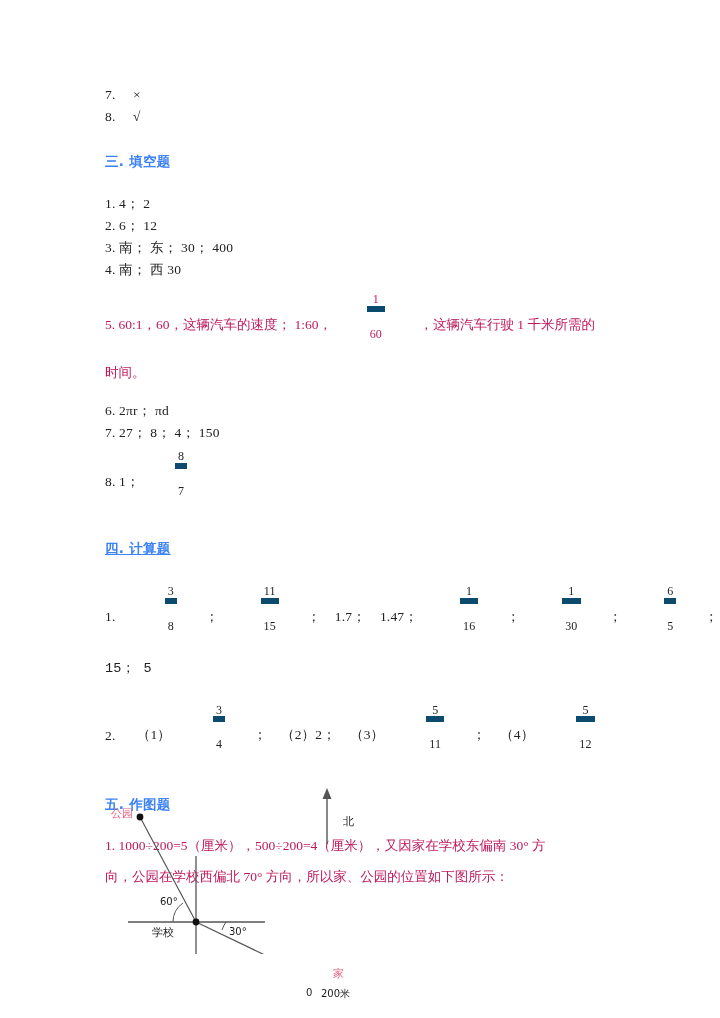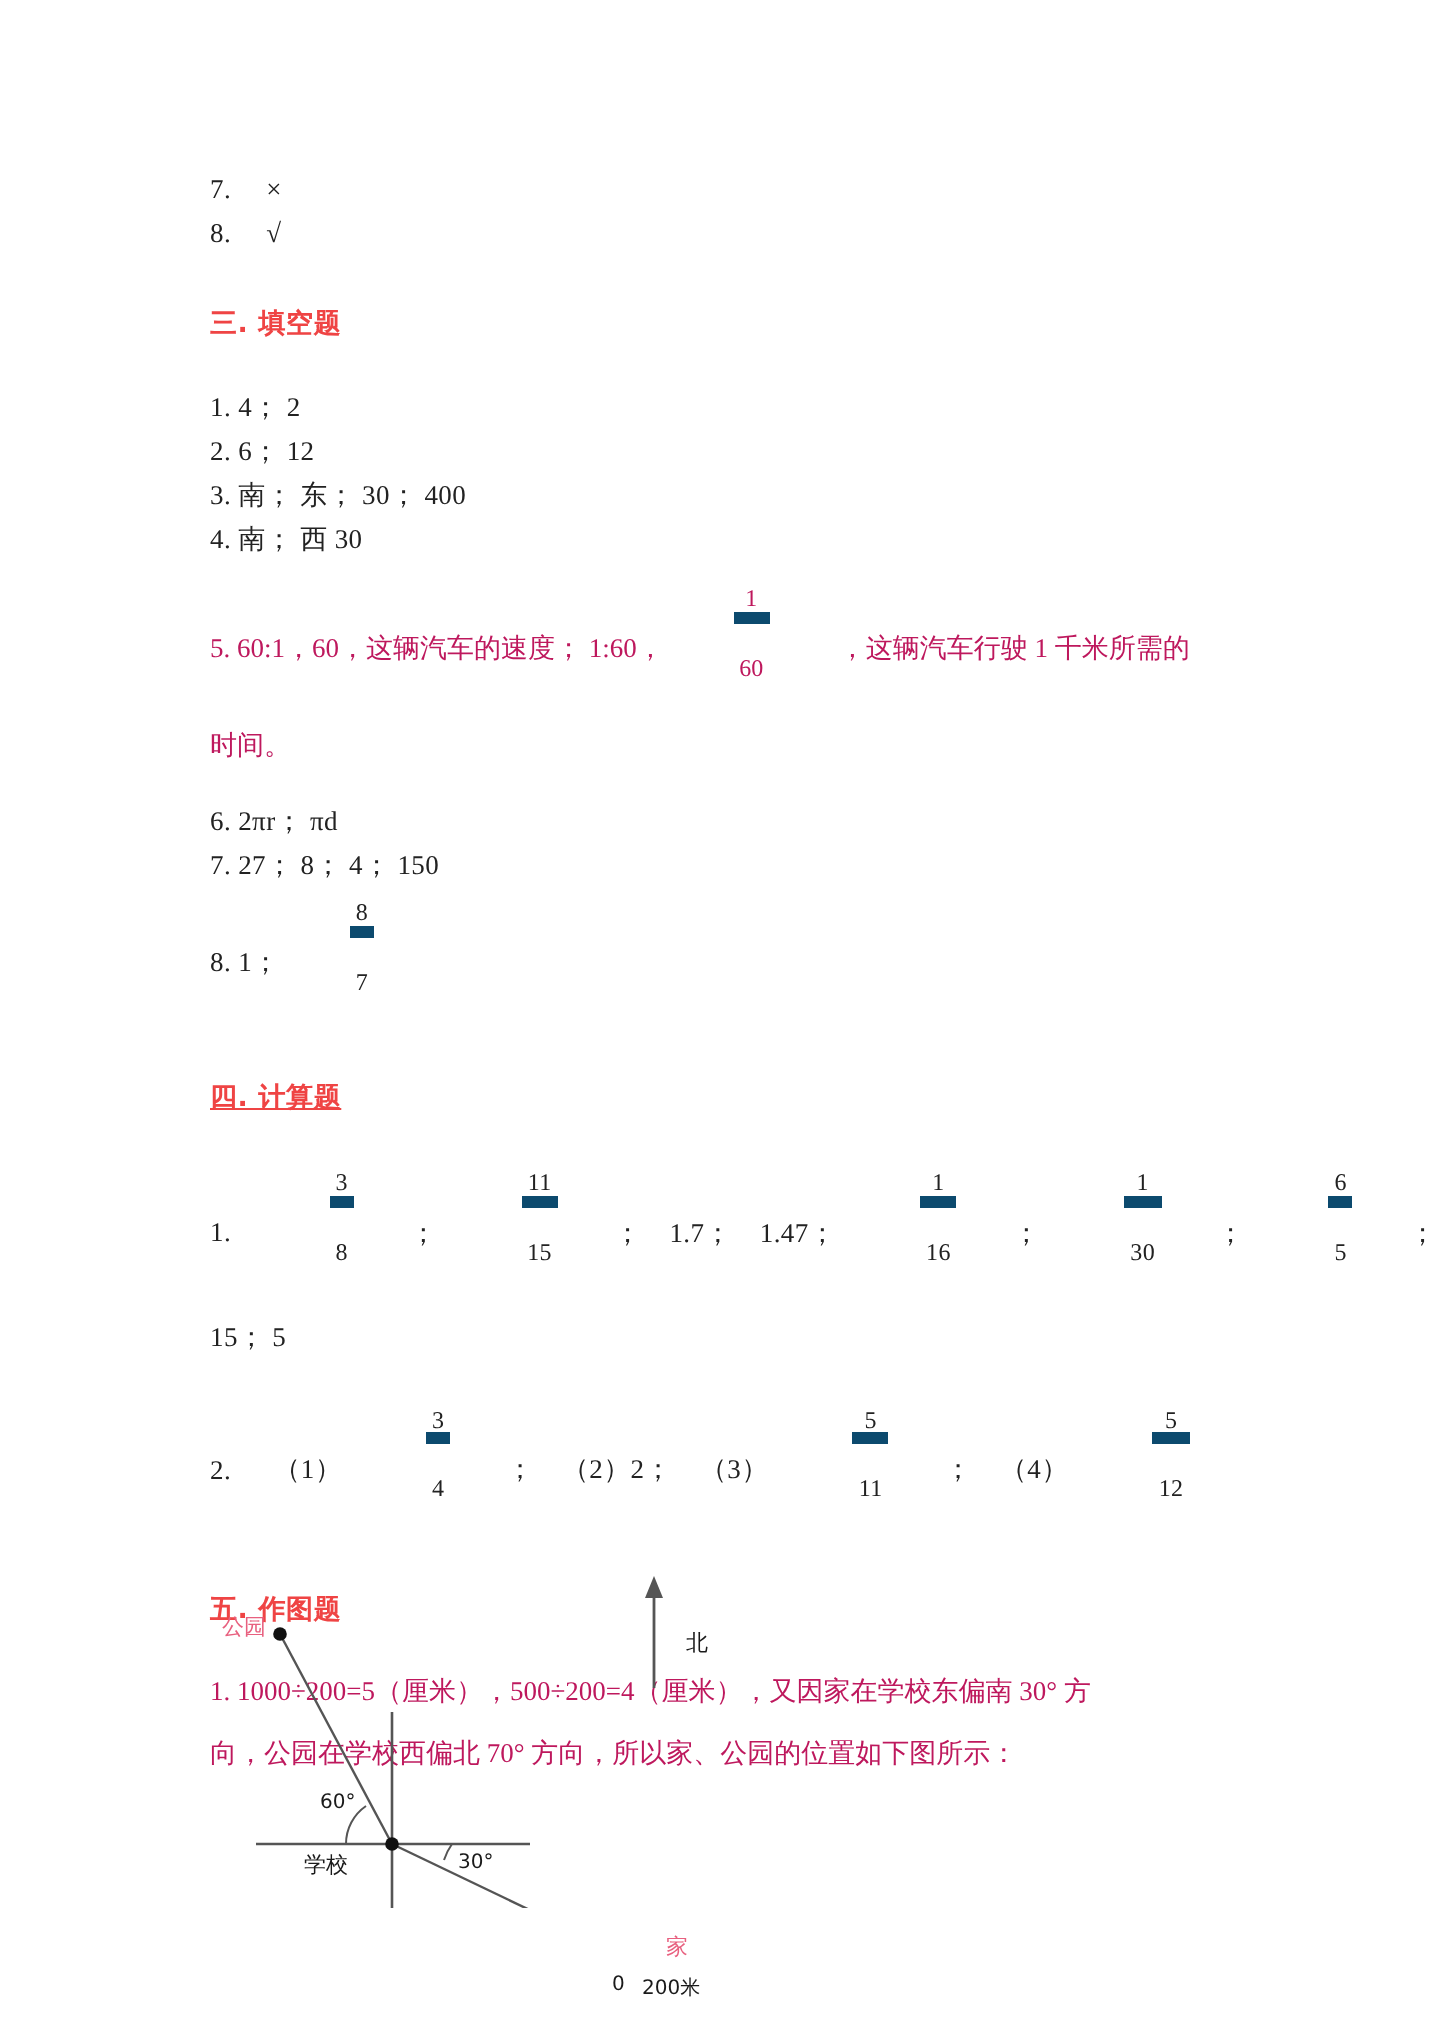--- a/index.html
+++ b/index.html
@@ -34,21 +34,21 @@
     color: #222;
     white-space: nowrap;
     letter-spacing: 0.2px;
   }
   .ans-line { margin: 0 0 1px 0; }
 
   .sec-head {
     font-family: "DejaVu Sans", "Liberation Sans", sans-serif;
     font-weight: bold;
     font-size: 13.5px;
-    color: #ef4444;
+    color: #3b82f6;
     letter-spacing: 0.3px;
   }
   .gap-before-head { margin-top: 26px; }
   .gap-after-head  { margin-top: 22px; }
 
   
   .frac {
     display: inline-block;
     vertical-align: middle;
     text-align: center;
@@ -158,21 +158,21 @@
       </span>
     </div>
 
     <div class="sec-head" style="margin-top:26px;text-decoration:underline;">四. 计算题</div>
 
     <div class="line" style="margin-top:28px;">
       <span>1.</span>
       <span class="sp sp-s"></span>
       <span class="calc-parts"><span class="sp sp-m"></span><span class="frac"><span class="num">3</span><span class="den">8</span></span><span class="sp sp-m"></span><span>；</span><span class="sp sp-s"></span><span class="sp sp-m"></span><span class="frac"><span class="num">11</span><span class="den">15</span></span><span class="sp sp-m"></span><span>；</span><span class="sp sp-s"></span><span>1.7；</span><span class="sp sp-s"></span><span>1.47；</span><span class="sp sp-s"></span><span class="sp sp-m"></span><span class="frac"><span class="num">1</span><span class="den">16</span></span><span class="sp sp-m"></span><span>；</span><span class="sp sp-s"></span><span class="sp sp-m"></span><span class="frac"><span class="num">1</span><span class="den">30</span></span><span class="sp sp-m"></span><span>；</span><span class="sp sp-s"></span><span class="sp sp-m"></span><span class="frac"><span class="num">6</span><span class="den">5</span></span><span class="sp sp-m"></span><span>；</span><span class="sp sp-s"></span><span class="sp sp-s"></span></span>
     </div>
-    <div class="line" style="margin-top:8px;">15；  5</div>
+    <div class="line" style="margin-top:8px;font-family:Liberation Mono, monospace;">15；  5</div>
 
     <div class="line" style="margin-top:26px;">
       <span>2.</span>
       <span class="sp sp-s"></span>
       <span class="calc-parts"><span>（1）</span><span class="sp sp-s"></span><span class="sp sp-m"></span><span class="frac"><span class="num">3</span><span class="den">4</span></span><span class="sp sp-m"></span><span>；</span><span class="sp sp-s"></span><span>（2）2；</span><span class="sp sp-s"></span><span>（3）</span><span class="sp sp-s"></span><span class="sp sp-m"></span><span class="frac"><span class="num">5</span><span class="den">11</span></span><span class="sp sp-m"></span><span>；</span><span class="sp sp-s"></span><span>（4）</span><span class="sp sp-s"></span><span class="sp sp-m"></span><span class="frac"><span class="num">5</span><span class="den">12</span></span><span class="sp sp-m"></span></span>
     </div>
 
     <div class="sec-head" style="margin-top:28px;">五. 作图题</div>
 
     <div class="para" style="margin-top:16px;">

